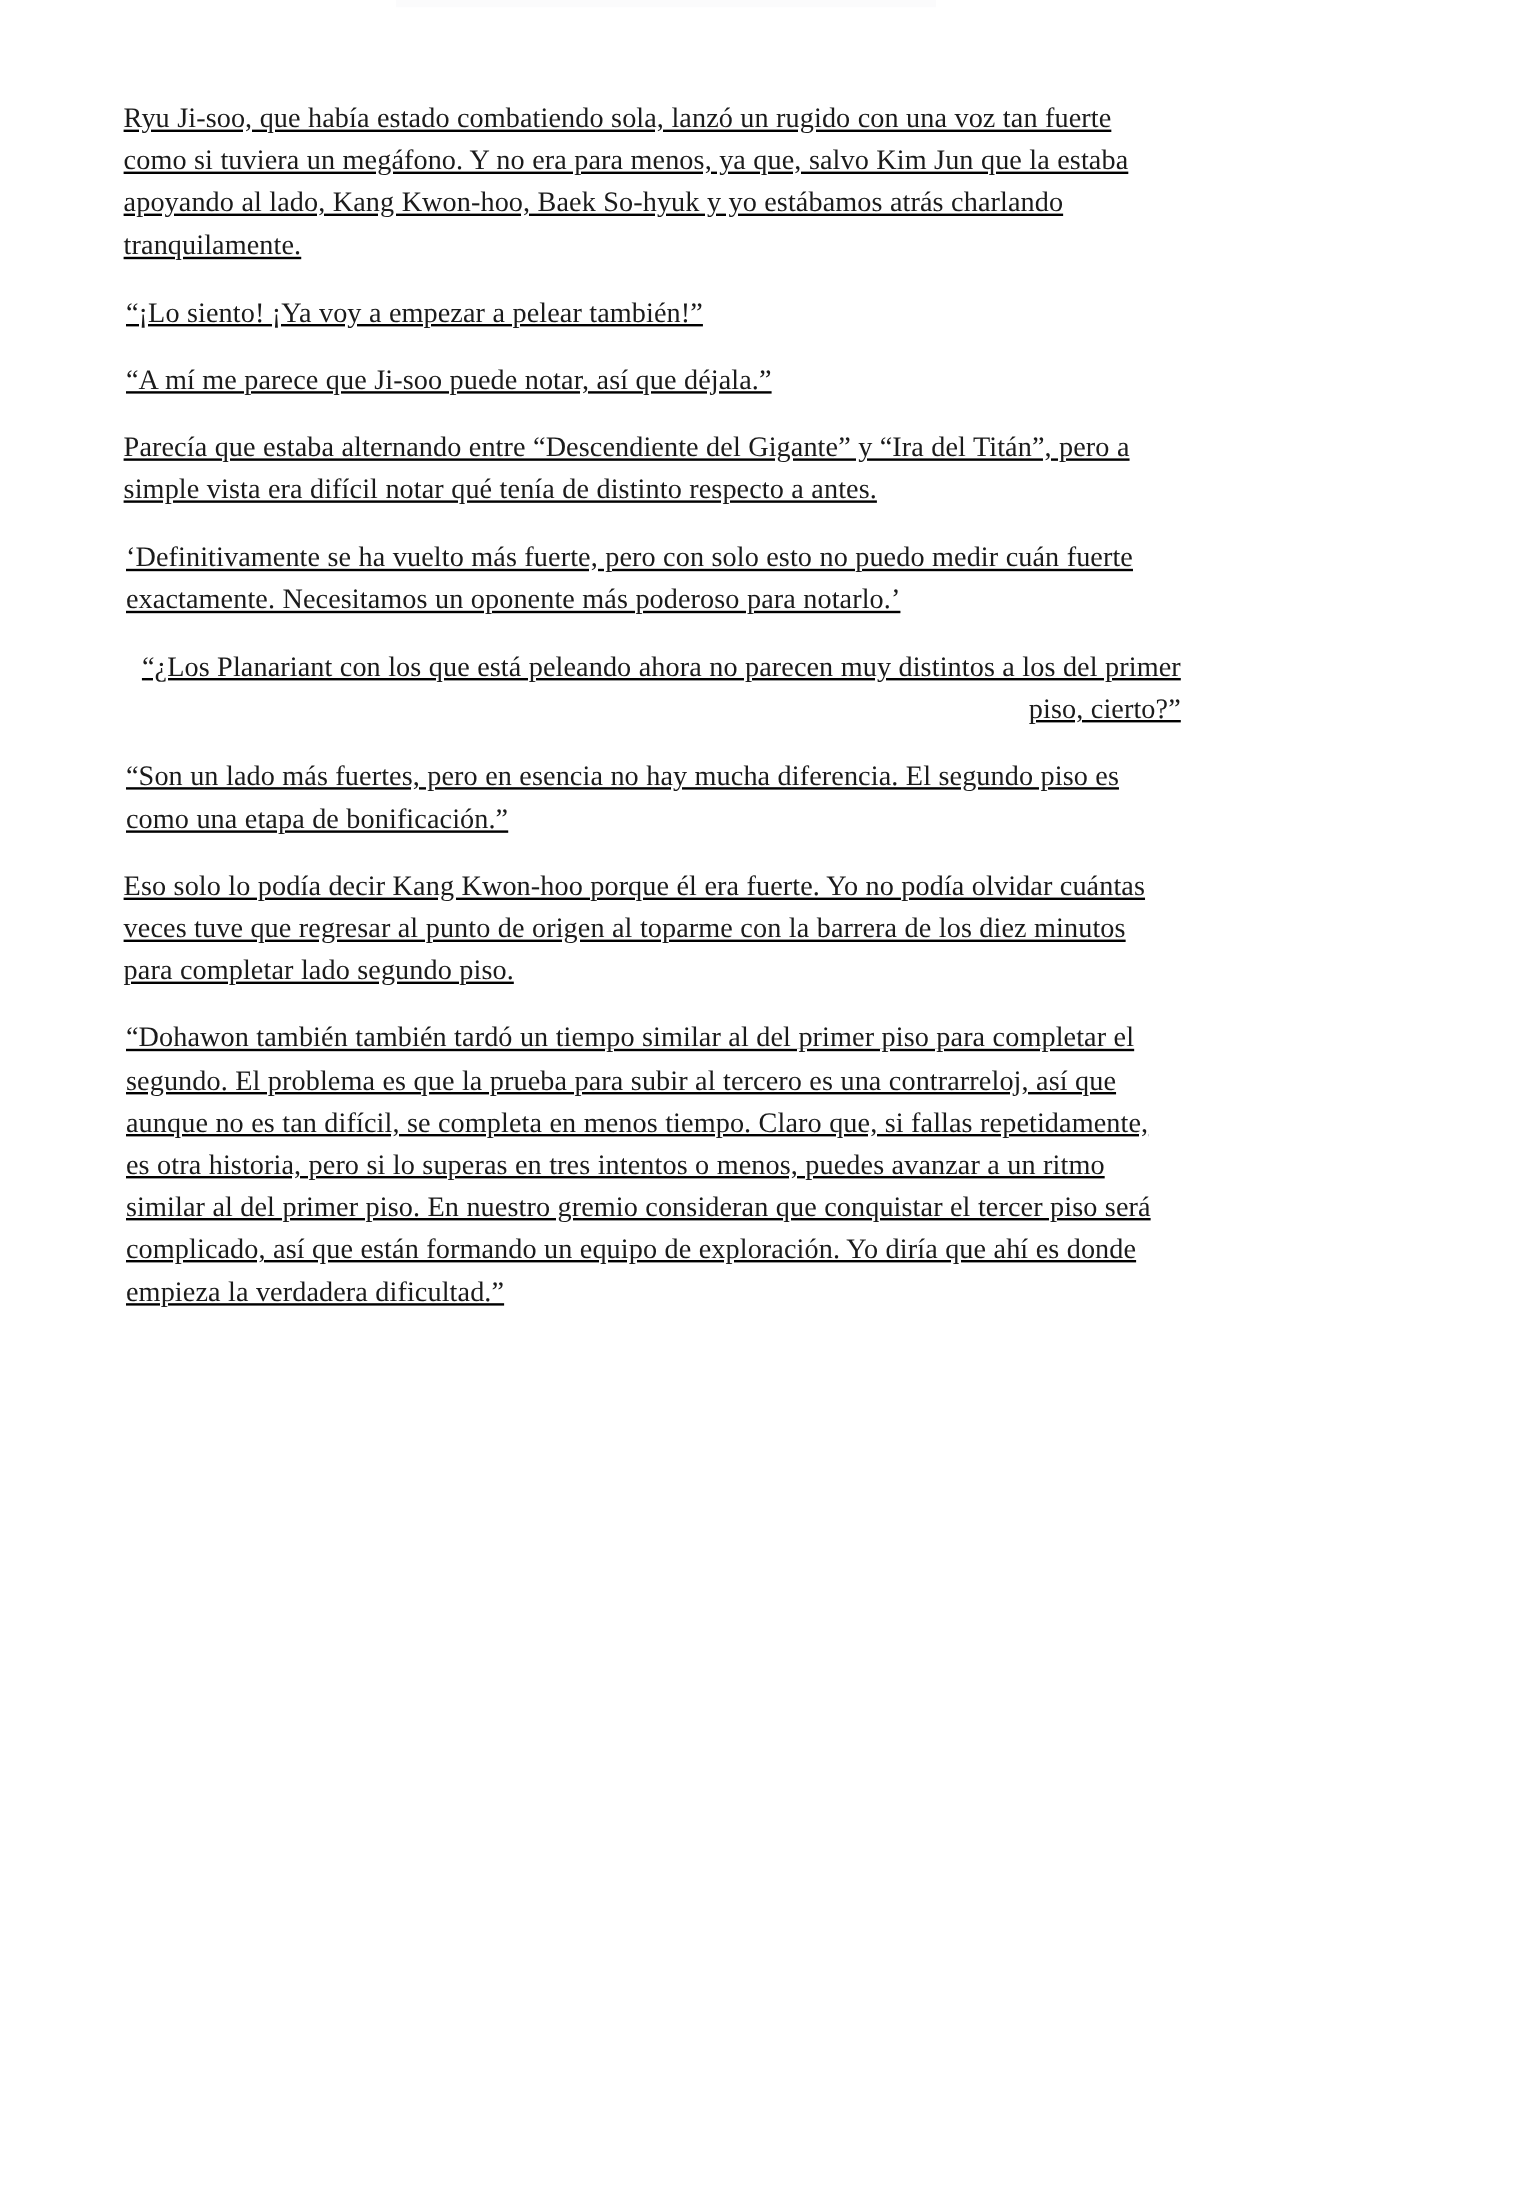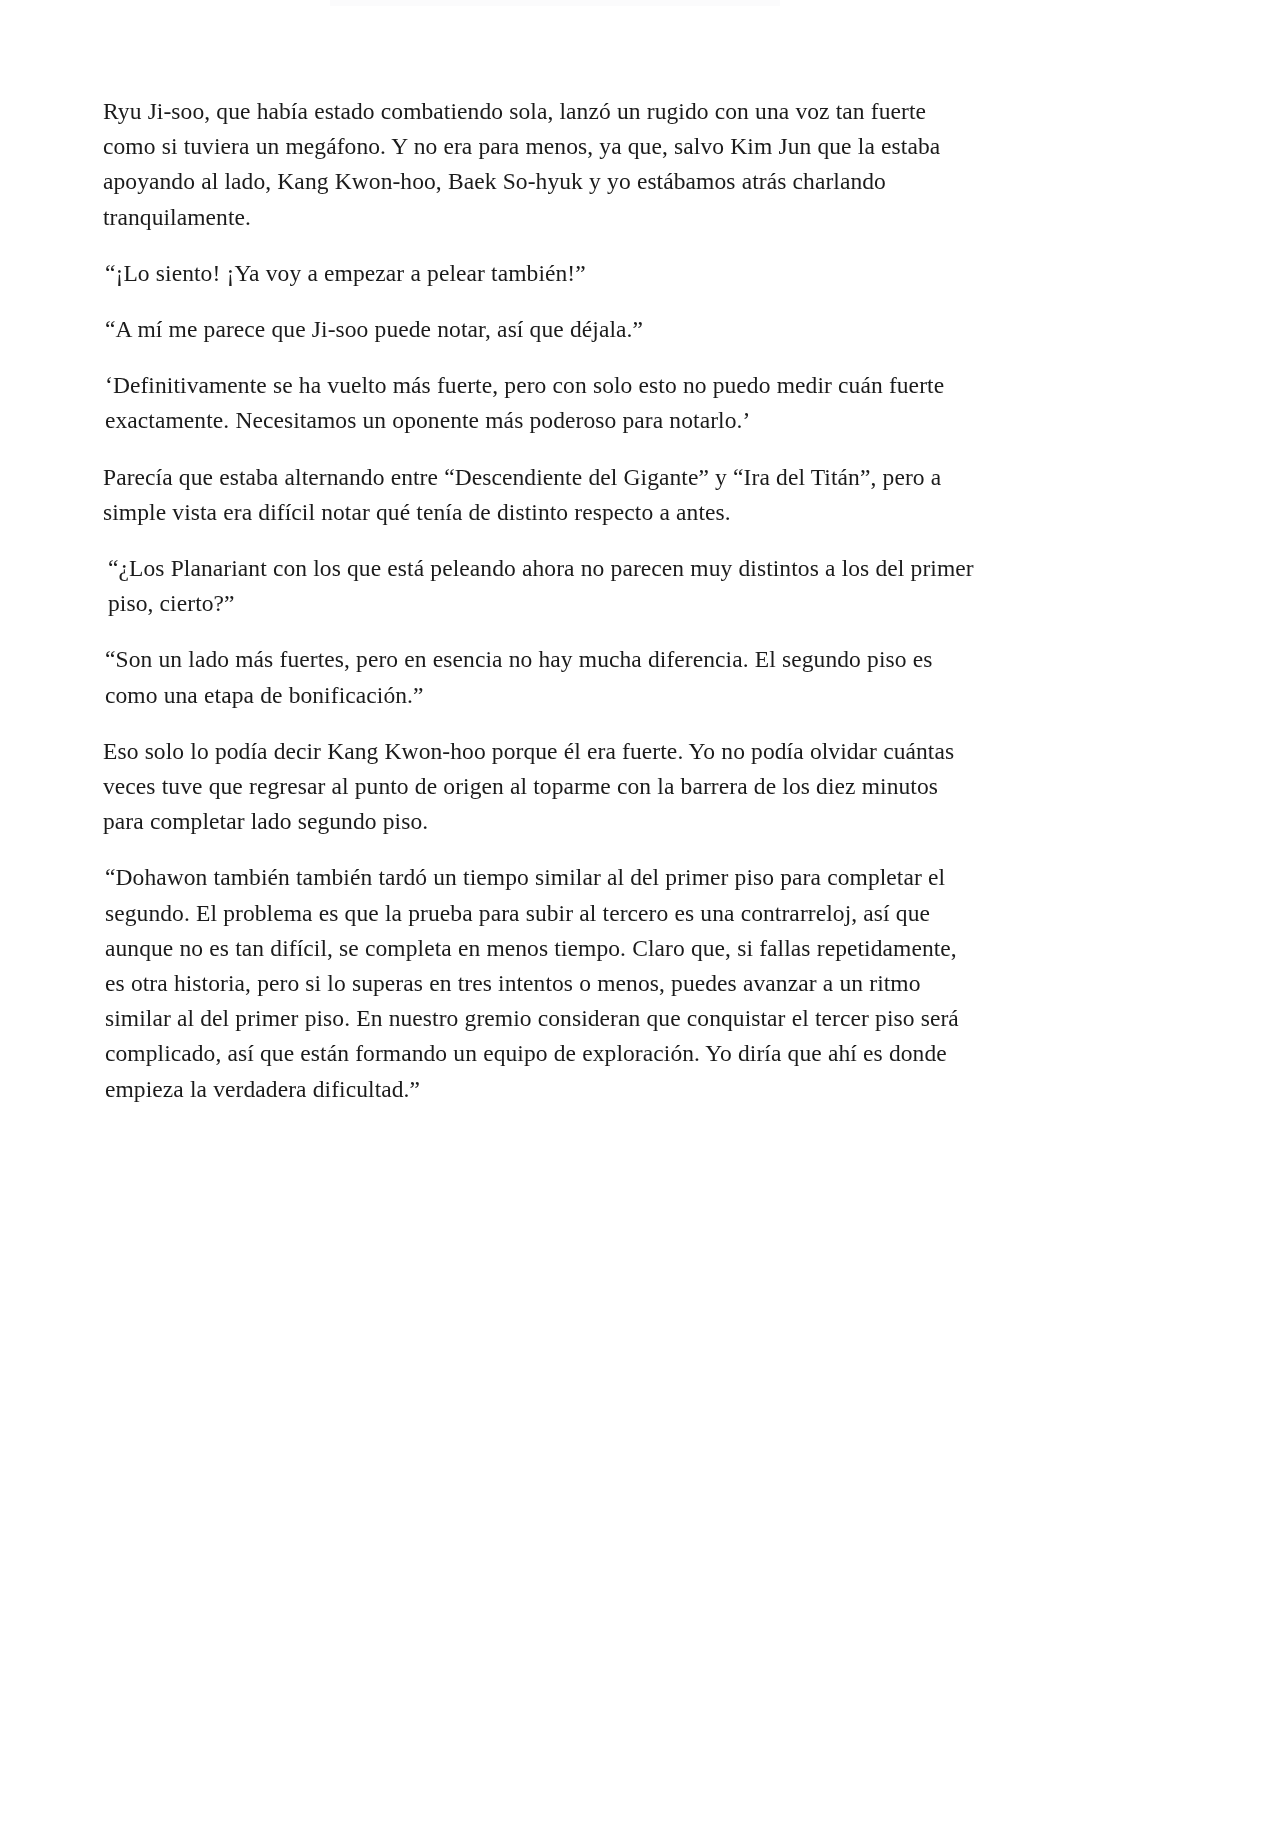--- a/index.html
+++ b/index.html
@@ -27,67 +27,69 @@
   }
 
   #page {
     position: absolute;
     top: 0;
     left: 0;
     width: 1280px;
   }
 
   #content {
-    margin: 12px auto;
+    margin: 0 auto;
     padding: 82px 0 0 0;
     width: 876px;
     box-sizing: content-box;
     padding-left: 103px;
     padding-right: 301px;
+    text-decoration: underline;
   }
 
   .para {
     font-size: 23.5px;
     line-height: 35.2px;
     color: #1b1b1b;
     margin: 0 0 21px 0;
     text-align: left;
     letter-spacing: 0.08px;
     word-spacing: 0.2px;
     width: 876px;
   }
 
   
   .para.quoted {
     padding-left: 2px;
   }
   .para.quoted-indent {
     padding-left: 5px;
+    text-align: right;
   }
 </style>
 </head>
 <body>
 
 <div id="top-band"></div>
 
 <div id="page">
   <div id="content">
 
     <p class="para">Ryu Ji-soo, que había estado combatiendo sola, lanzó un rugido con una voz tan fuerte como si tuviera un megáfono. Y no era para menos, ya que, salvo Kim Jun que la estaba apoyando al lado, Kang Kwon-hoo, Baek So-hyuk y yo estábamos atrás charlando tranquilamente.</p>
 
     <p class="para quoted">“¡Lo siento! ¡Ya voy a empezar a pelear también!”</p>
 
     <p class="para quoted">“A mí me parece que Ji-soo puede notar, así que déjala.”</p>
 
 
 
 
+    <p class="para">Parecía que estaba alternando entre “Descendiente del Gigante” y “Ira del Titán”, pero a simple vista era difícil notar qué tenía de distinto respecto a antes.</p>
+
     <p class="para quoted">‘Definitivamente se ha vuelto más fuerte, pero con solo esto no puedo medir cuán fuerte exactamente. Necesitamos un oponente más poderoso para notarlo.’</p>
-
-    <p class="para">Parecía que estaba alternando entre “Descendiente del Gigante” y “Ira del Titán”, pero a simple vista era difícil notar qué tenía de distinto respecto a antes.</p>
 
     <p class="para quoted-indent">“¿Los Planariant con los que está peleando ahora no parecen muy distintos a los del primer piso, cierto?”</p>
 
     <p class="para quoted">“Son un lado más fuertes, pero en esencia no hay mucha diferencia. El segundo piso es como una etapa de bonificación.”</p>
 
     <p class="para">Eso solo lo podía decir Kang Kwon-hoo porque él era fuerte. Yo no podía olvidar cuántas veces tuve que regresar al punto de origen al toparme con la barrera de los diez minutos para completar lado segundo piso.</p>
 
     <p class="para quoted">“Dohawon también también tardó un tiempo similar al del primer piso para completar el segundo. El problema es que la prueba para subir al tercero es una contrarreloj, así que aunque no es tan difícil, se completa en menos tiempo. Claro que, si fallas repetidamente, es otra historia, pero si lo superas en tres intentos o menos, puedes avanzar a un ritmo similar al del primer piso. En nuestro gremio consideran que conquistar el tercer piso será complicado, así que están formando un equipo de exploración. Yo diría que ahí es donde empieza la verdadera dificultad.”</p>
 
   </div>

